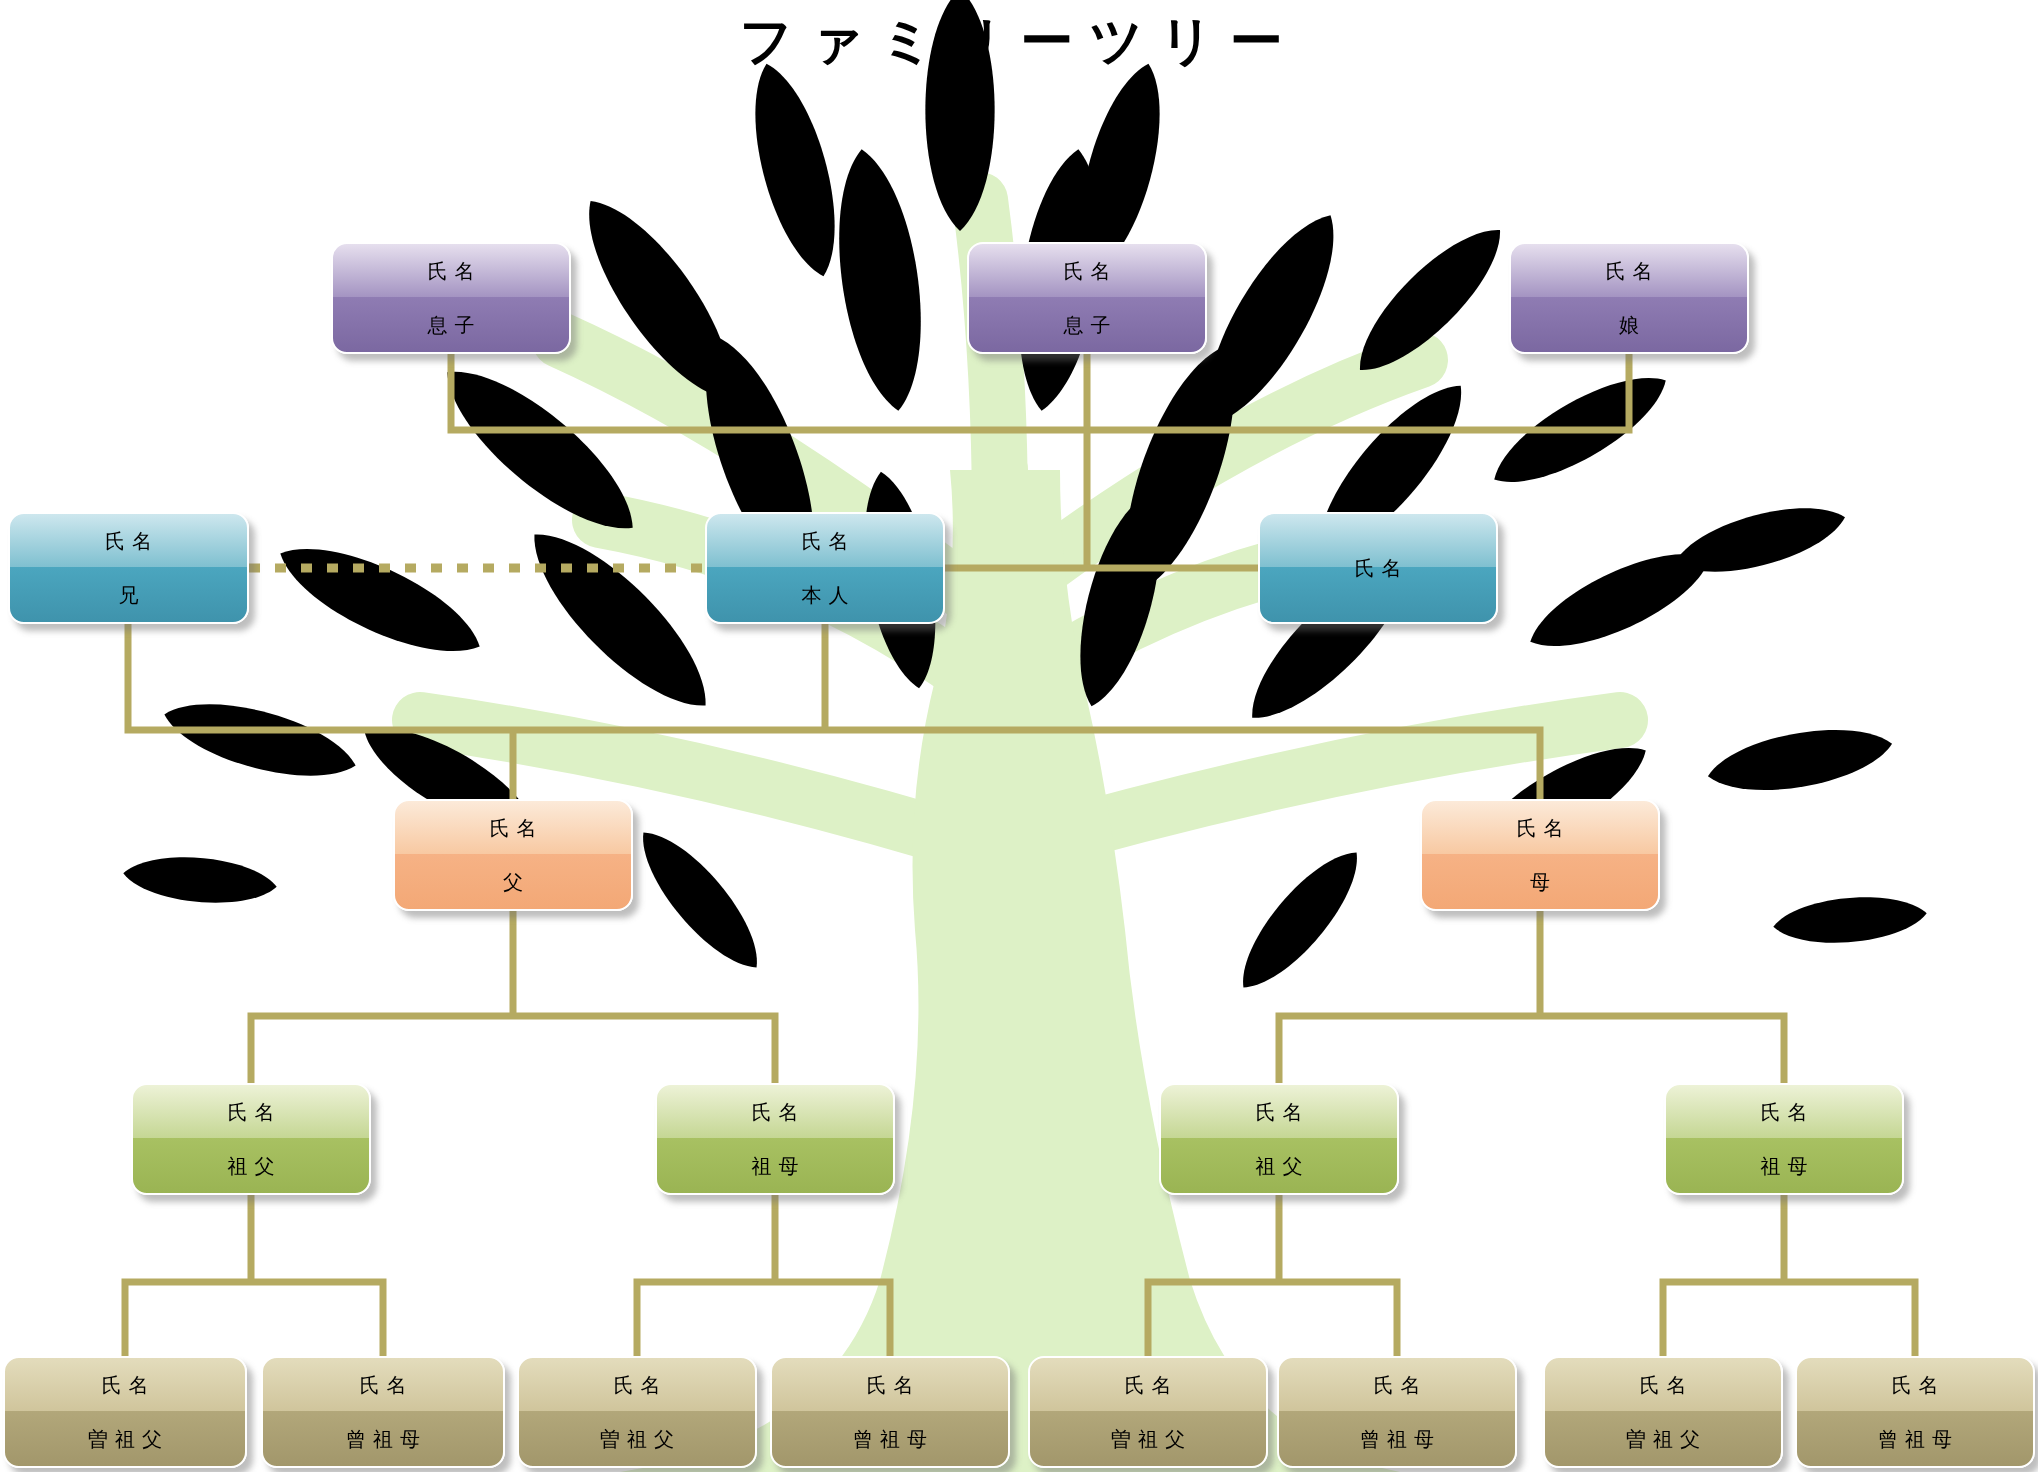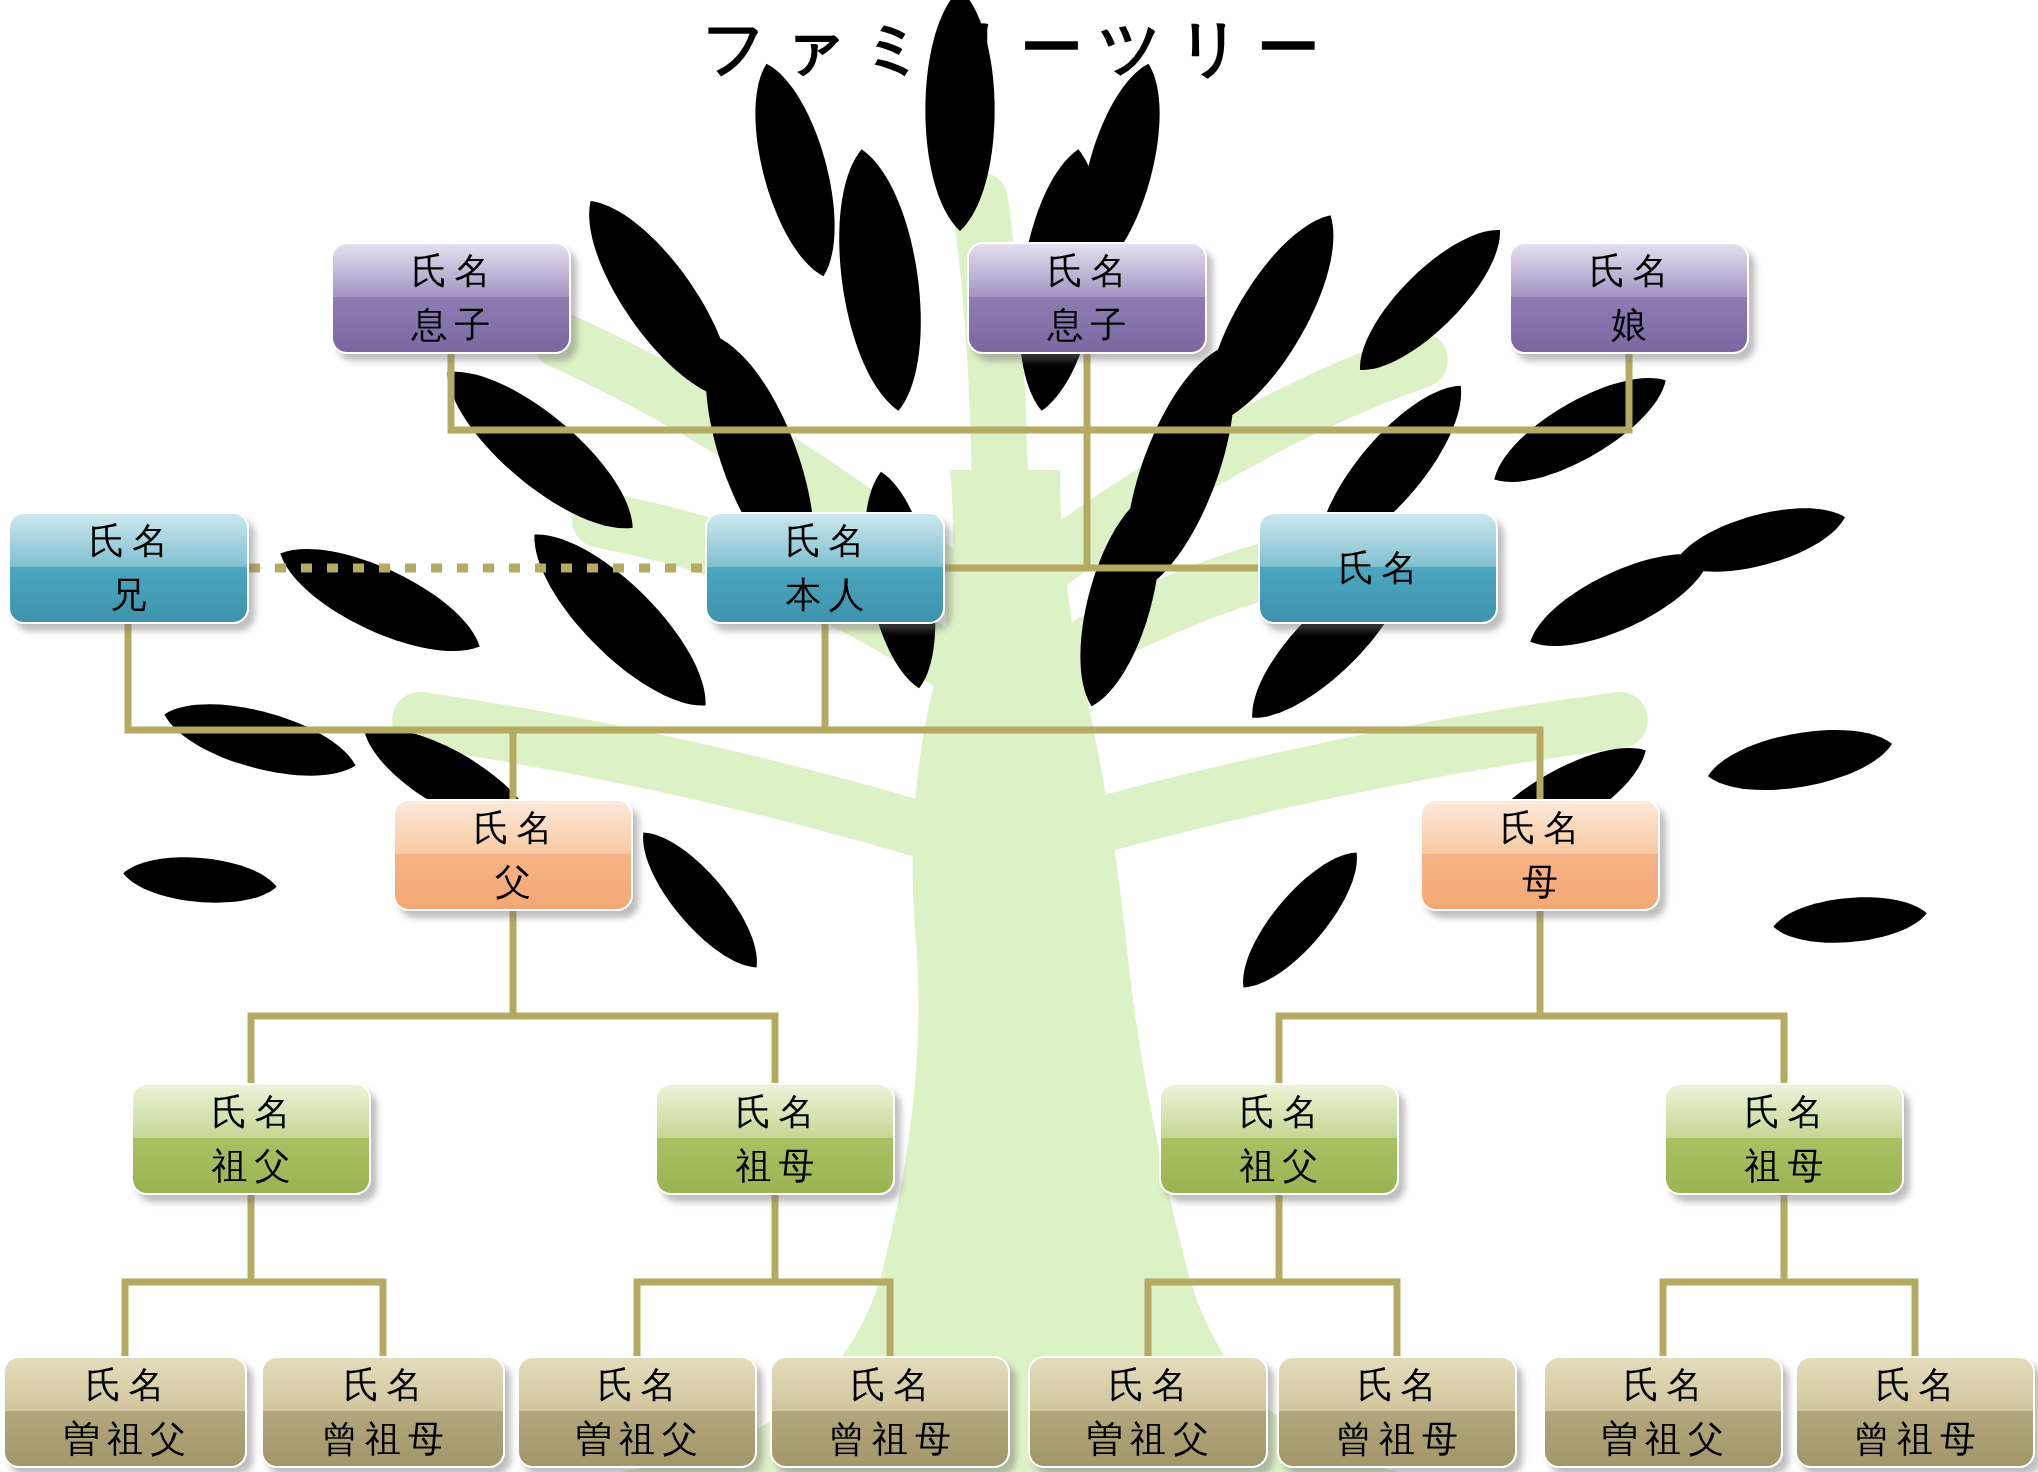--- a/index.html
+++ b/index.html
@@ -15,32 +15,32 @@
   .trunk{fill:var(--tree-color,#ddf1c6);}
   .branch{stroke:var(--tree-color,#ddf1c6);stroke-width:56;stroke-linecap:round;fill:none;}
   
   .wire{stroke:var(--connector-color,#b5aa61);stroke-width:7;fill:none;}
   .wire.dashed{stroke-width:9;stroke-dasharray:11 15;}
   
   .title{
     position:absolute;left:0;top:0;width:100%;
     margin:0;padding-top:6px;
     text-align:center;
-    font-size:62px;font-weight:bold;
+    font-size:53px;font-weight:bold;
     letter-spacing:16px;
   }
   
   .node{
     position:absolute;
     box-sizing:border-box;
     border:2px solid #ffffff;
     border-radius:16px;
     box-shadow:6px 7px 6px rgba(110,110,110,0.45);
     display:flex;flex-direction:column;
-    font-size:36px;
+    font-size:20px;
     letter-spacing:7px;
     text-indent:7px;
   }
   .node .half{
     flex:1;display:flex;align-items:center;justify-content:center;
     line-height:1;
   }
 </style>
 </head>
 <body>

